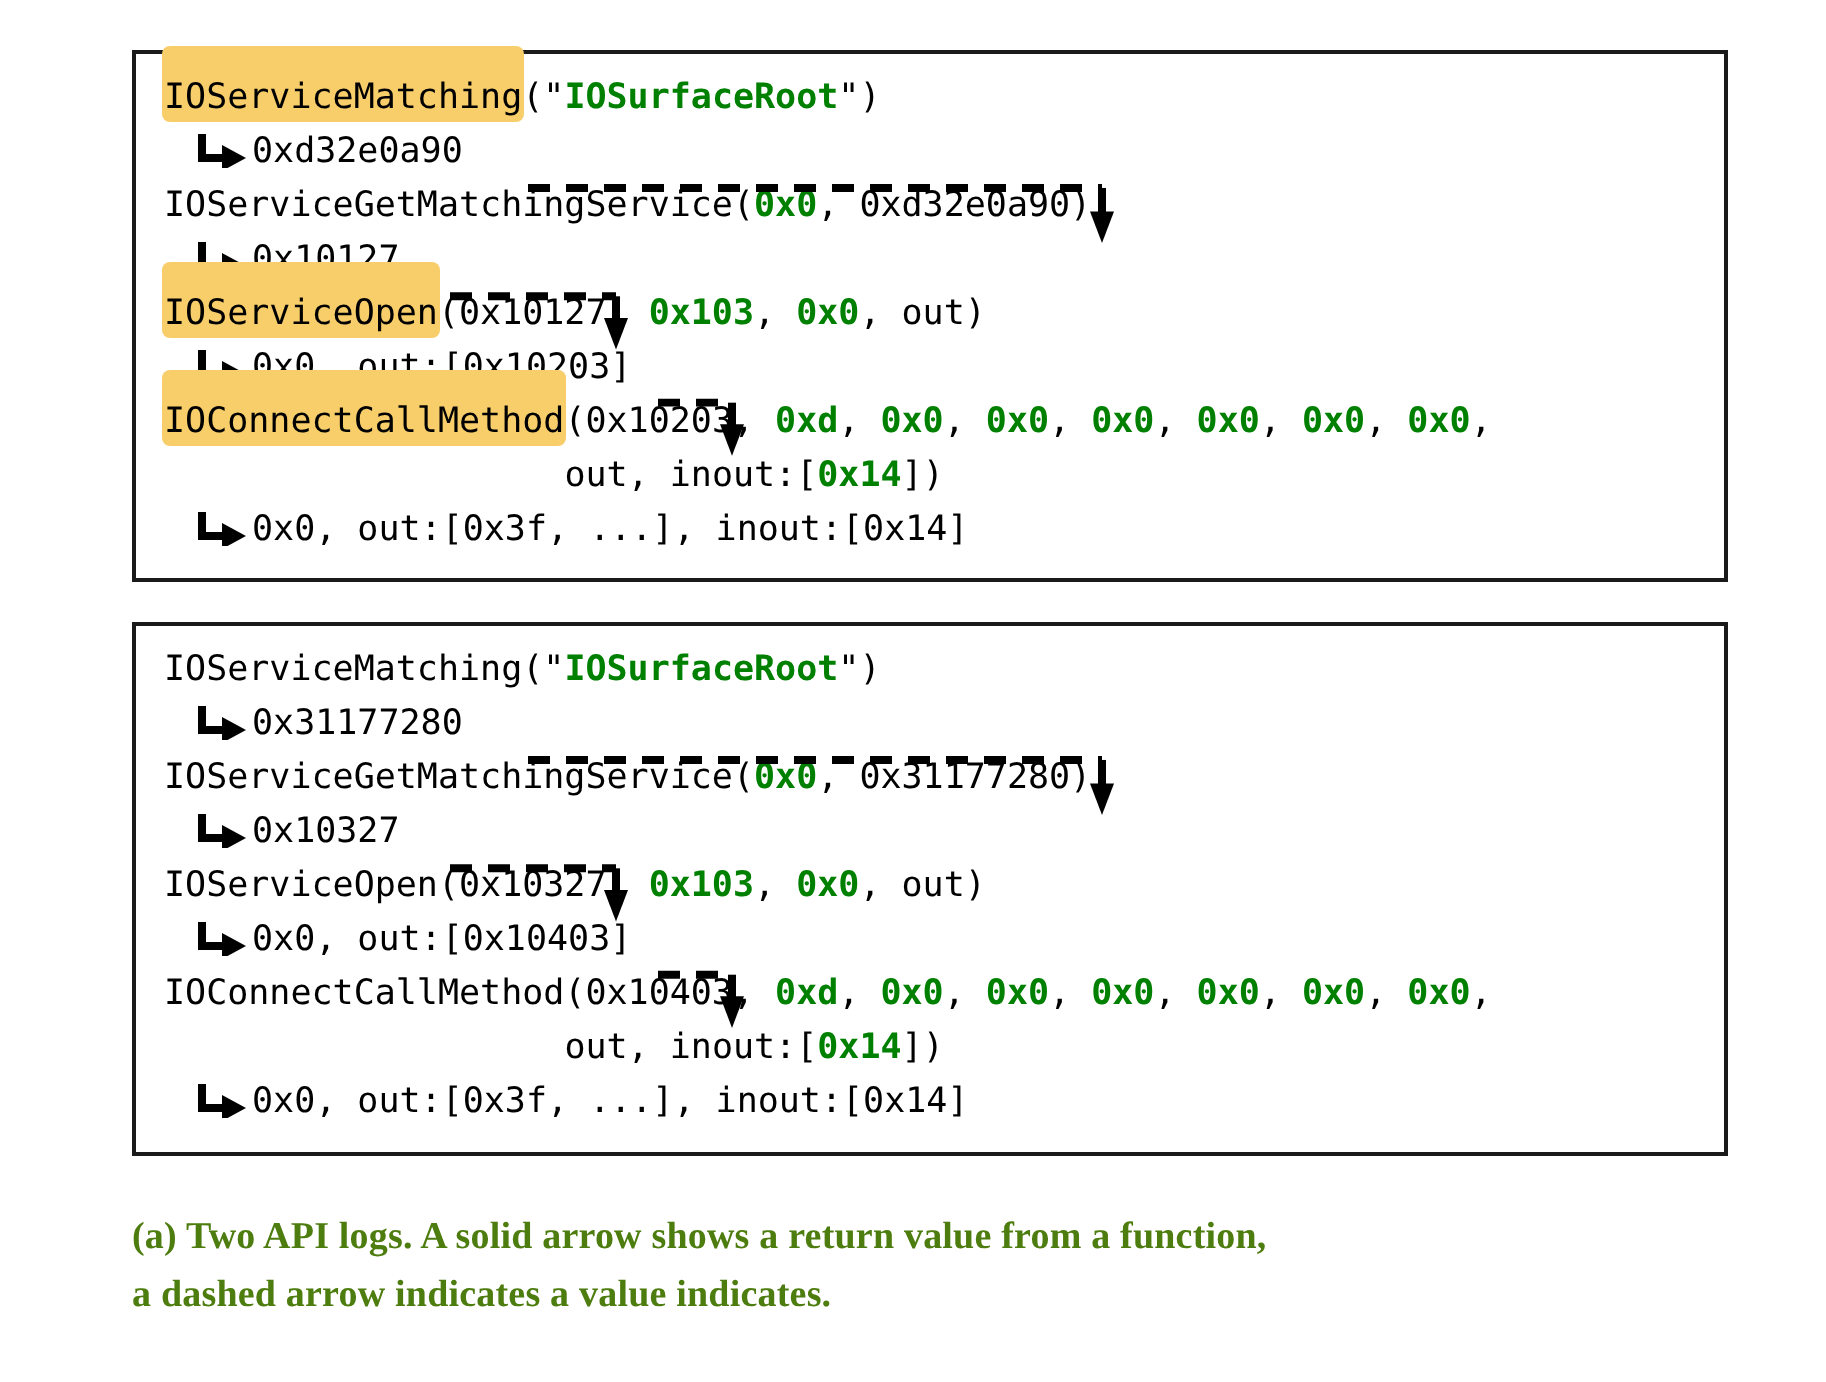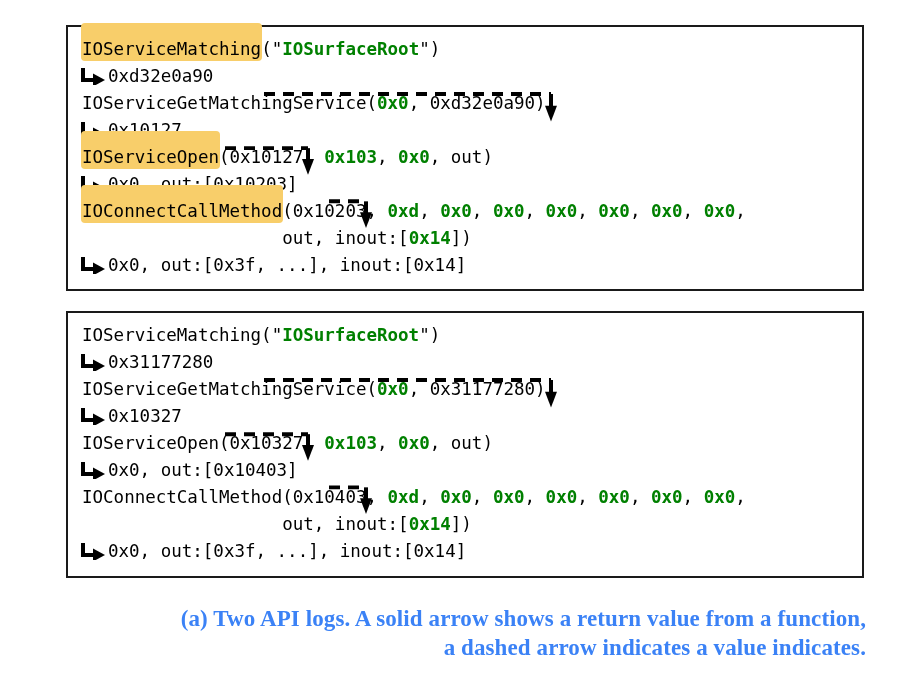--- a/index.html
+++ b/index.html
@@ -43,21 +43,21 @@
   }
 
   .log-line {
     position: relative;
     height: 27px;
     padding-left: 14px;
     white-space: pre;
   }
 
   
-  .ret-line { padding-left: 13px; }
+  .ret-line { padding-left: 31px; }
 
   .tok { white-space: pre; }
   .green { color: #008000; font-weight: bold; margin-top: 20px; }
   .blk { color: #000000; }
 
   
   .hl {
     background: #f8ce6a;
     border-radius: 4px;
     padding: 16px 1px 2px 1px;
@@ -84,25 +84,24 @@
   }
 
   
   .caption {
     position: absolute;
     left: 66px;
     top: 604px;
     width: 800px;
     font-family: "Liberation Serif", "DejaVu Serif", serif;
     font-weight: bold;
-    font-size: 23px;
+    font-size: 19px;
     line-height: 29px;
-    color: #3b82f6;
+    color: #4d7c0f;
     letter-spacing: 0.1px;
-    text-align: right;
   }
 </style>
 </head>
 <body>
 
 <div class="figure">
 
   <div class="log-box" id="log-box-1">
     <div class="log-lines"><div class="log-line"><span class="tok blk hl">IOServiceMatching</span><span class="tok blk">("</span><span class="tok green">IOSurfaceRoot</span><span class="tok blk">")</span></div><div class="log-line ret-line"><span class="ret-arrow"><svg viewBox="0 0 26 17" xmlns="http://www.w3.org/2000/svg">
               <path d="M2 0 L2 12 L14 12 L14 12" stroke="#000" stroke-width="4" fill="none"></path>

